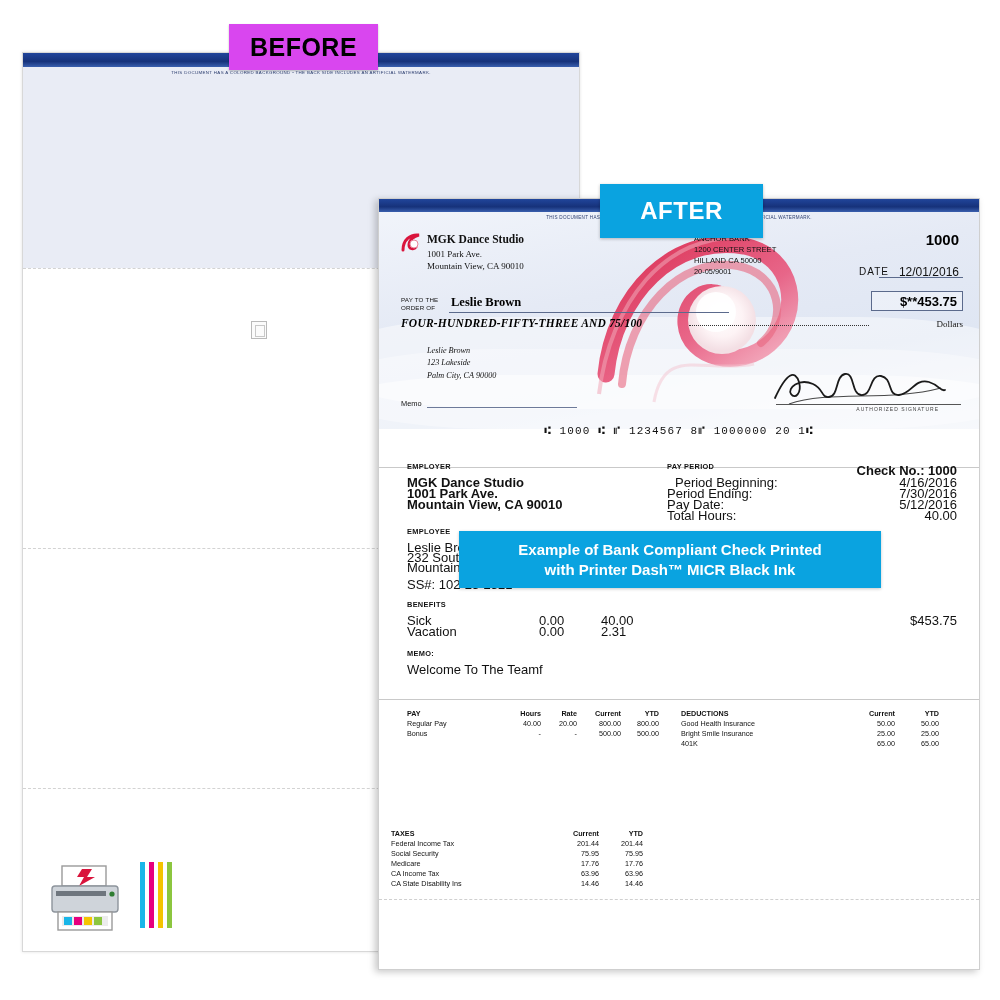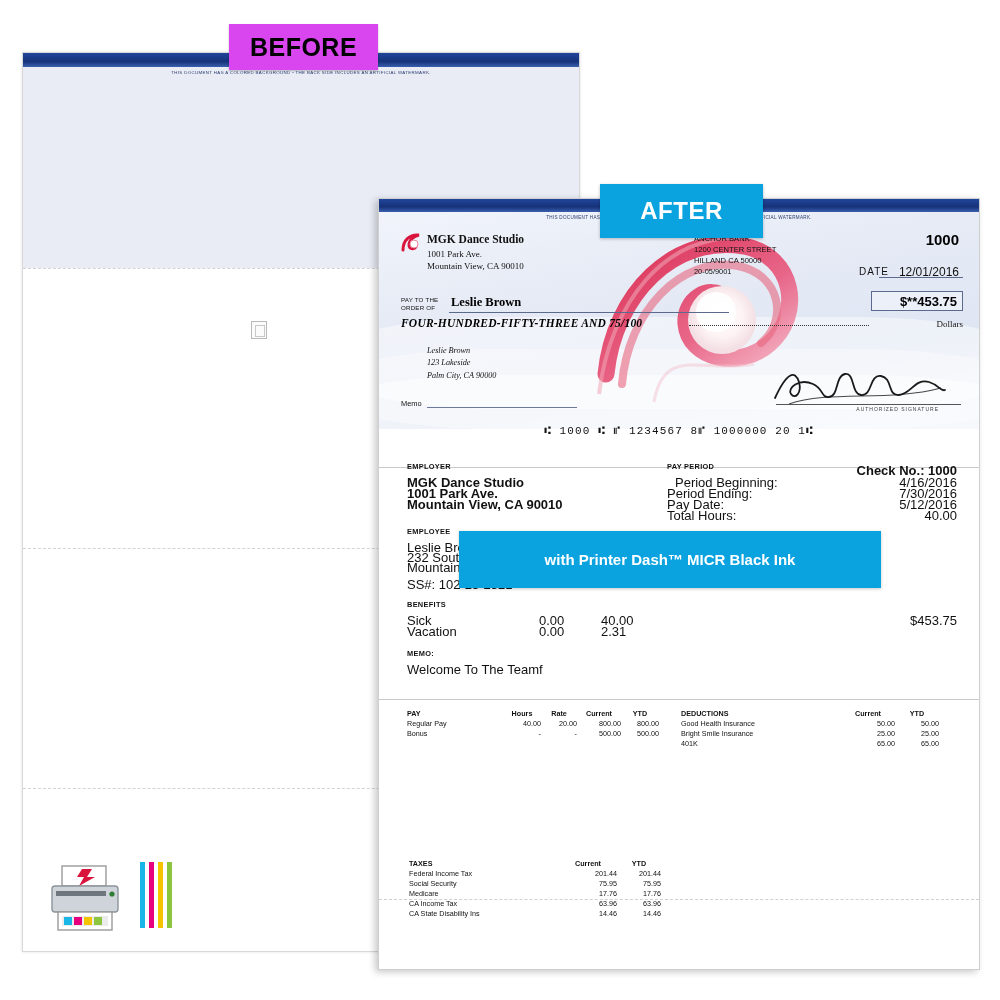--- a/index.html
+++ b/index.html
@@ -134,21 +134,21 @@
     font-size:11px;letter-spacing:1.1px;color:#111;
   }
   
   #stub{position:absolute;left:0;top:252px;width:100%;height:430px;}
   .stub-text{position:absolute;font-size:13px;color:#111;line-height:1.5;}
   .hdr{font-weight:bold;font-size:7.4px;letter-spacing:.3px;}
   .bold{font-weight:bold;}
   .rule{position:absolute;border-top:1px solid #c9c9c9;}
   table.grid{border-collapse:collapse;font-size:7.2px;color:#111;}
   table.grid td,table.grid th{padding:0 0 1px 0;font-weight:normal;text-align:right;}
-  table.grid th{font-weight:bold;text-align:center;}
+  table.grid th{font-weight:bold;}
   table.grid td.l,table.grid th.l{text-align:left;}
   
   #after-badge{
     position:absolute;left:600px;top:184px;width:163px;height:54px;
     background:#0aa3e0;color:#fff;font-weight:bold;font-size:24px;
     display:flex;align-items:center;justify-content:center;letter-spacing:.5px;
     box-shadow:0 1px 3px rgba(0,0,0,.25);
   }
   
   #callout{
@@ -356,21 +356,21 @@
         <td>25.00</td>
       </tr>
       <tr>
         <td class="l">401K</td>
         <td>65.00</td>
         <td>65.00</td>
       </tr>
     </tbody>
       </table>
 
-    <table class="grid" style="position:absolute;left:30px;top:378px;width:252px;margin-top:30px;">
+    <table class="grid" style="position:absolute;left:12px;top:378px;width:252px;">
       <tbody>
           <tr>
         <th class="l" style="width:150px;">TAXES</th>
         <th style="width:58px;">Current</th>
         <th style="width:44px;">YTD</th>
       </tr>
       <tr>
         <td class="l">Federal Income Tax</td>
         <td>201.44</td>
         <td>201.44</td>
@@ -399,20 +399,21 @@
       </table>
 
   </div>
 
   <div class="rule" style="left:0;top:700px;width:100%;border-top:1px dashed #d0d0d0;"></div>
 </div>
 
 <div id="after-badge">AFTER</div>
 
 <div id="callout">
+  <span>Example of Bank Compliant Check Printed</span>
   <span>with Printer Dash™ MICR Black Ink</span>
 </div>
 
 <div id="brand">
   <svg id="printer-icon" viewBox="0 0 78 72">
     <rect x="14" y="4" width="44" height="20" fill="#ffffff" stroke="#9a9a9a" stroke-width="1.4"></rect>
     <path d="M34,7 L44,7 L39,15 L47,15 L31,24 L36,15 L29,15 Z" fill="#d9143c"></path>
     <rect x="4" y="24" width="66" height="26" rx="3" fill="#cfd4da" stroke="#8d949c" stroke-width="1.4"></rect>
     <rect x="8" y="29" width="50" height="5" fill="#6f767e"></rect>
     <circle cx="64" cy="32" r="2.6" fill="#2f7d32"></circle>

